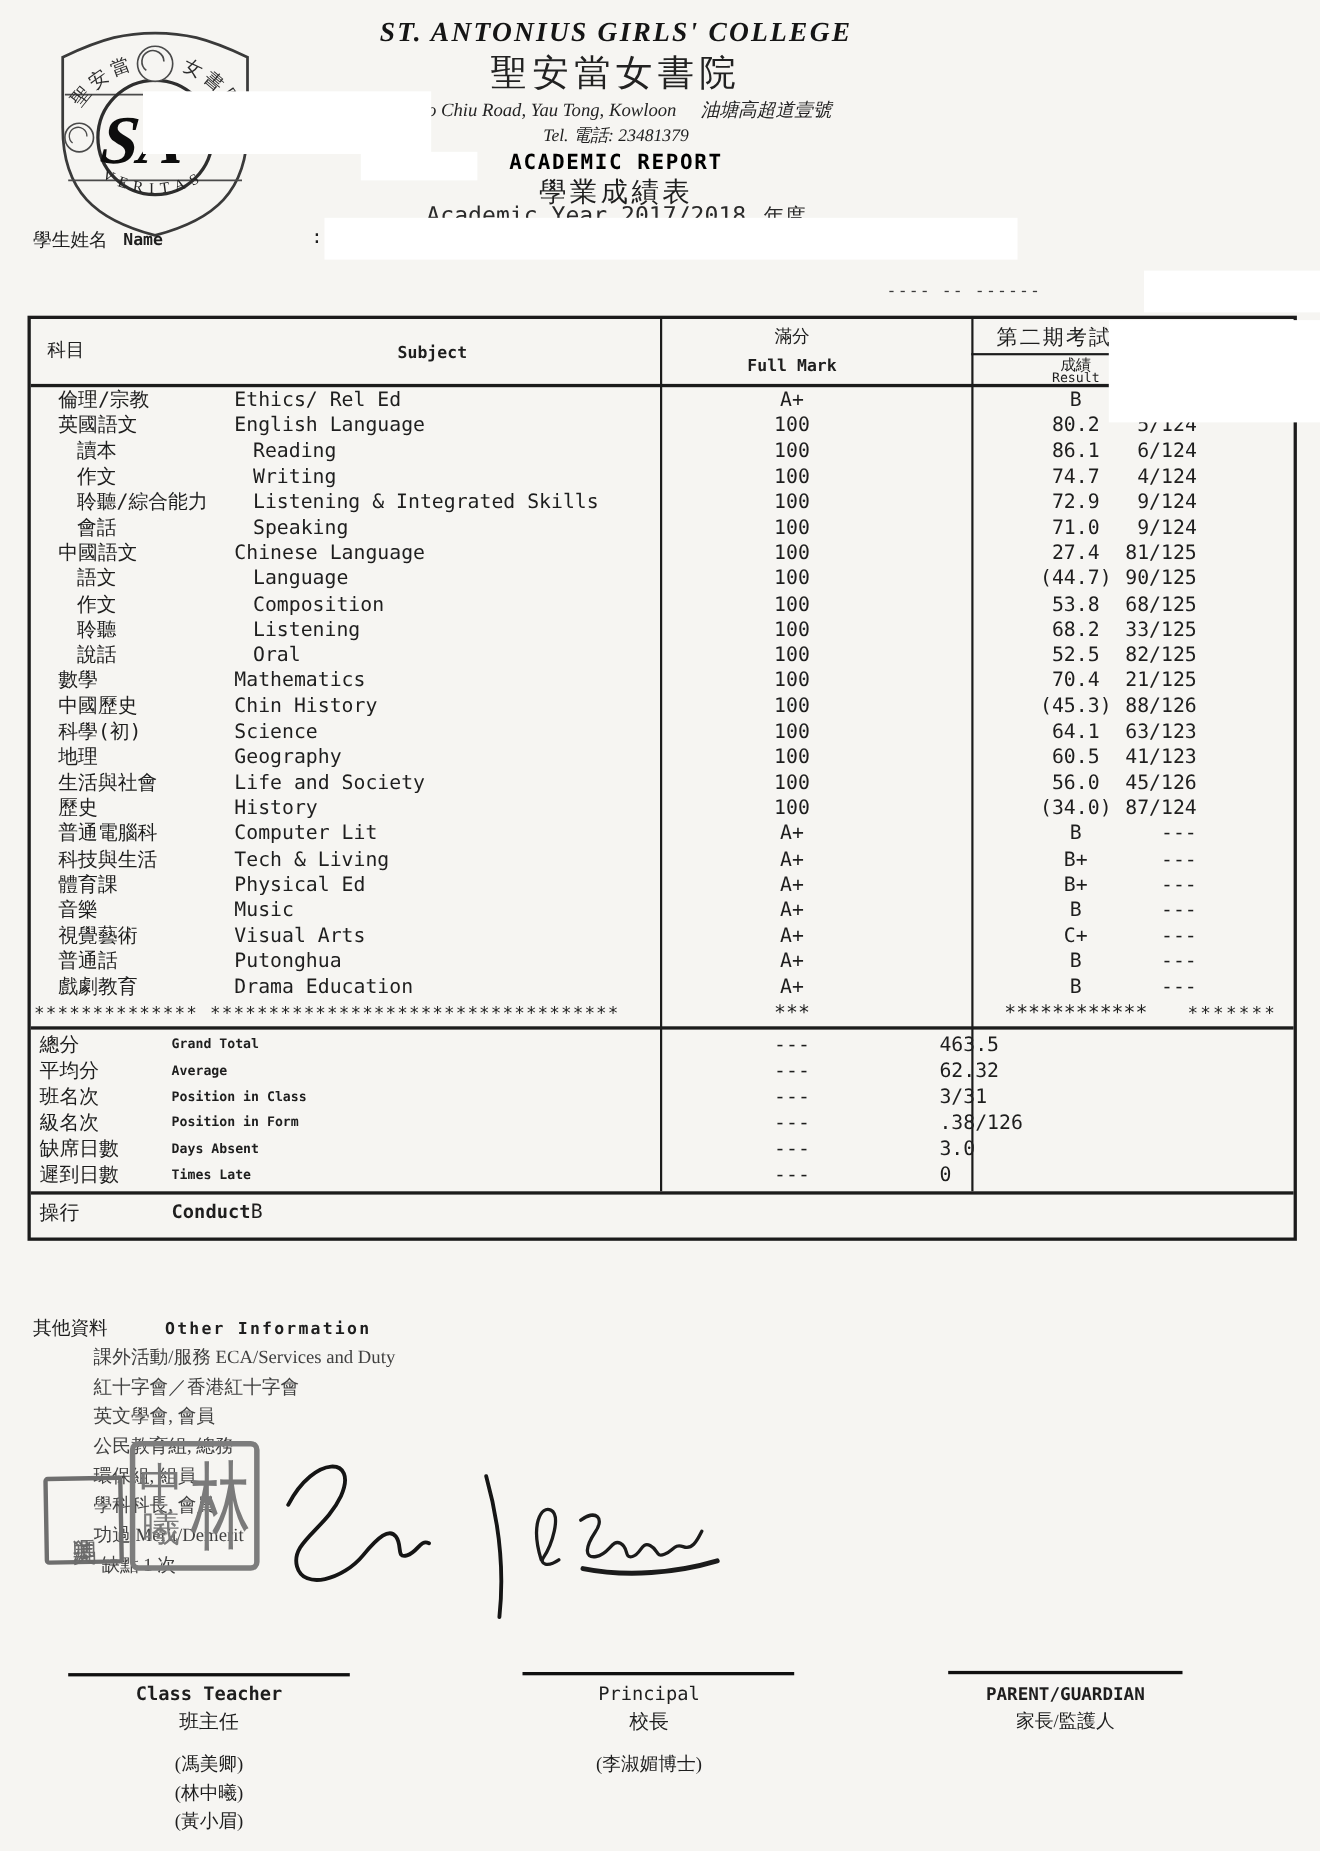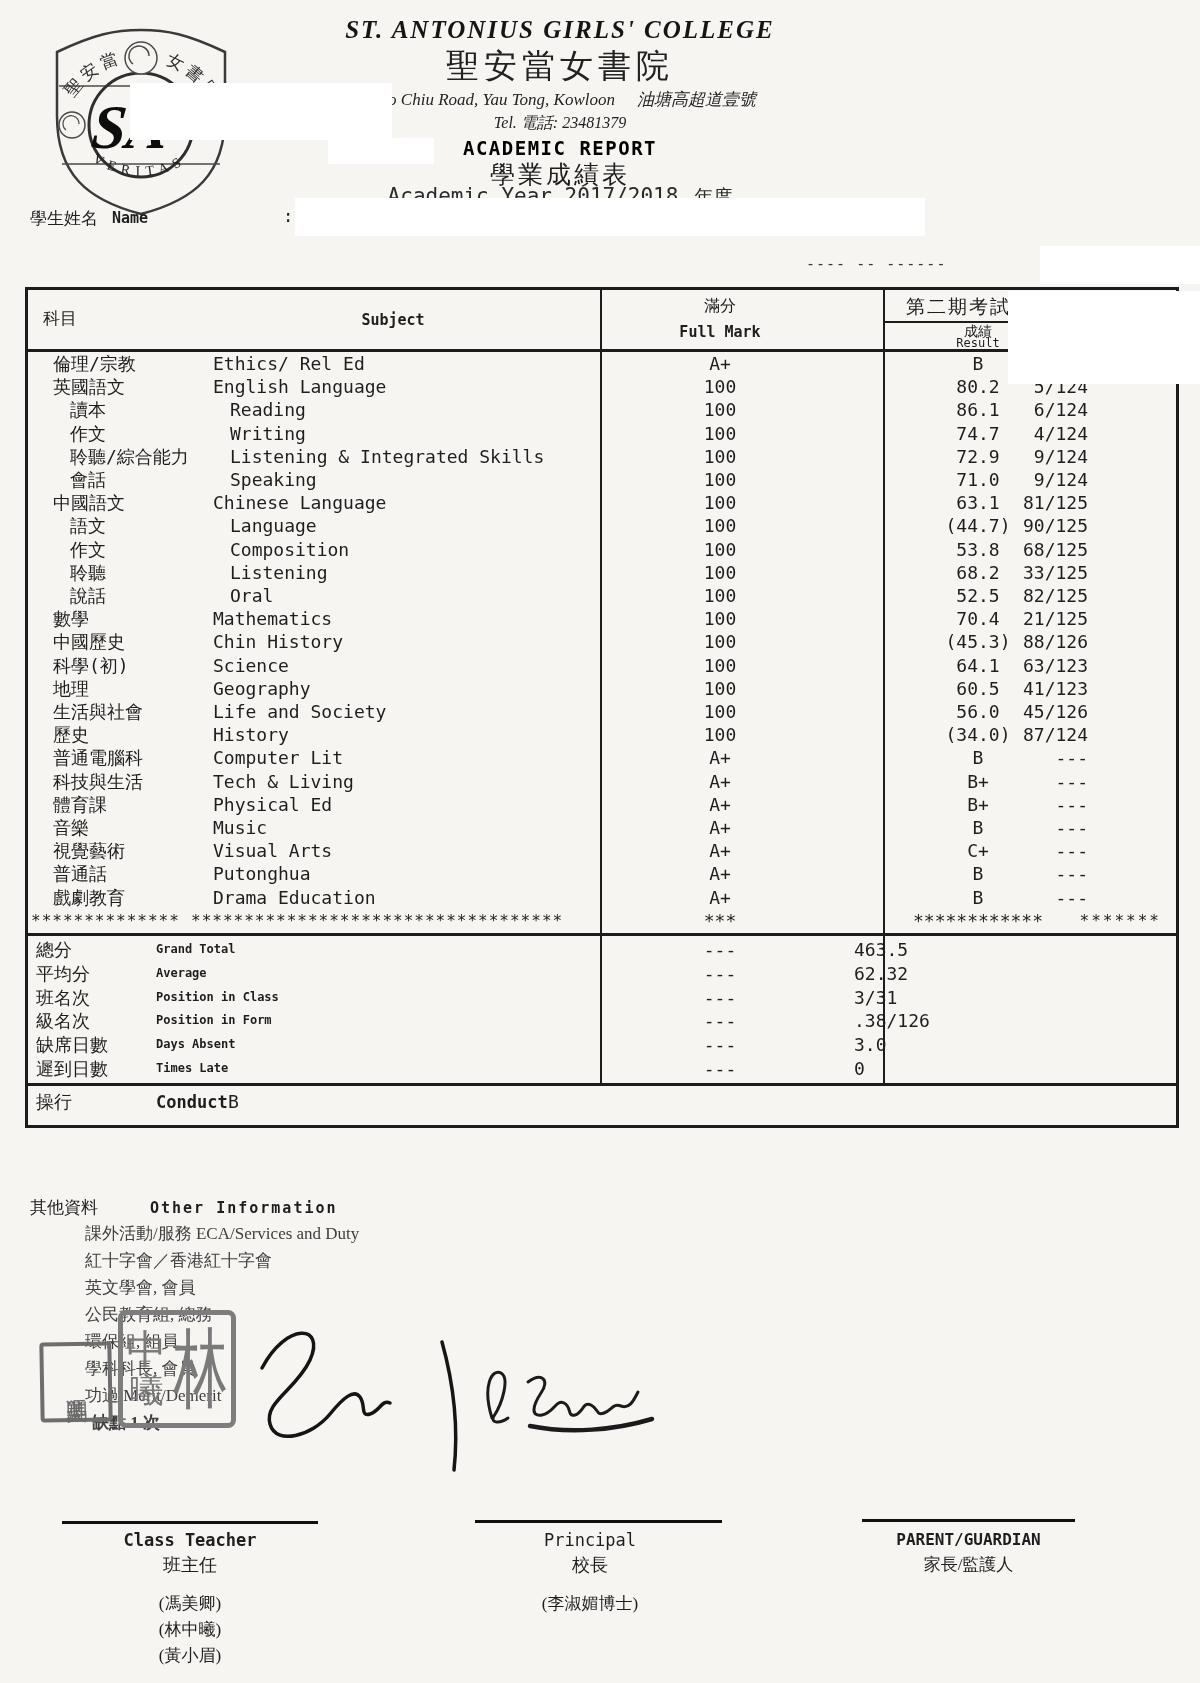--- a/index.html
+++ b/index.html
@@ -211,21 +211,21 @@
           <span class="c1" style="margin-left: 17px;">會話</span>
           <span class="c2" style="margin-left: 17px;">Speaking</span>
           <span class="c3">100</span>
           <span class="c4">71.0</span>
           <span class="c5">9/124</span>
         </div>
         <div class="trow" style="top: 201.2px;">
           <span class="c1">中國語文</span>
           <span class="c2">Chinese Language</span>
           <span class="c3">100</span>
-          <span class="c4">63.1</span>
+          <span class="c4">27.4</span>
           <span class="c5">81/125</span>
         </div>
         <div class="trow" style="top: 224.4px;">
           <span class="c1" style="margin-left: 17px;">語文</span>
           <span class="c2" style="margin-left: 17px;">Language</span>
           <span class="c3">100</span>
           <span class="c4">(44.7)</span>
           <span class="c5">90/125</span>
         </div>
         <div class="trow" style="top: 247.6px;">
@@ -396,21 +396,21 @@
   <div class="abs oi-title-zh">其他資料</div>
   <div class="abs oi-title-en">Other Information</div>
   <div class="abs oi-items" id="oi-items">
       <div class="oi-item" style="top: 0px;">課外活動/服務 ECA/Services and Duty</div>
       <div class="oi-item" style="top: 27px;">紅十字會／香港紅十字會</div>
       <div class="oi-item" style="top: 54px;">英文學會, 會員</div>
       <div class="oi-item" style="top: 81px;">公民教育組, 總務</div>
       <div class="oi-item" style="top: 108px;">環保組, 組員</div>
       <div class="oi-item" style="top: 135px;">學科科長, 會員</div>
       <div class="oi-item" style="top: 162px;">功過 Merit/Demerit</div>
-      <div class="oi-item" style="top: 189px; left: 7px; font-weight: bold;">缺點 1 次</div>
+      <div class="oi-item" style="top: 189px; left: 7px;">缺點 1 次</div>
     </div>
 
   <div class="abs seal-small">
     <div class="v">馮美卿</div>
   </div>
   <div class="abs seal-large">
     <div class="colA">林</div>
     <div class="colB">
       <div class="t">中</div>
       <div class="btm">曦</div>

